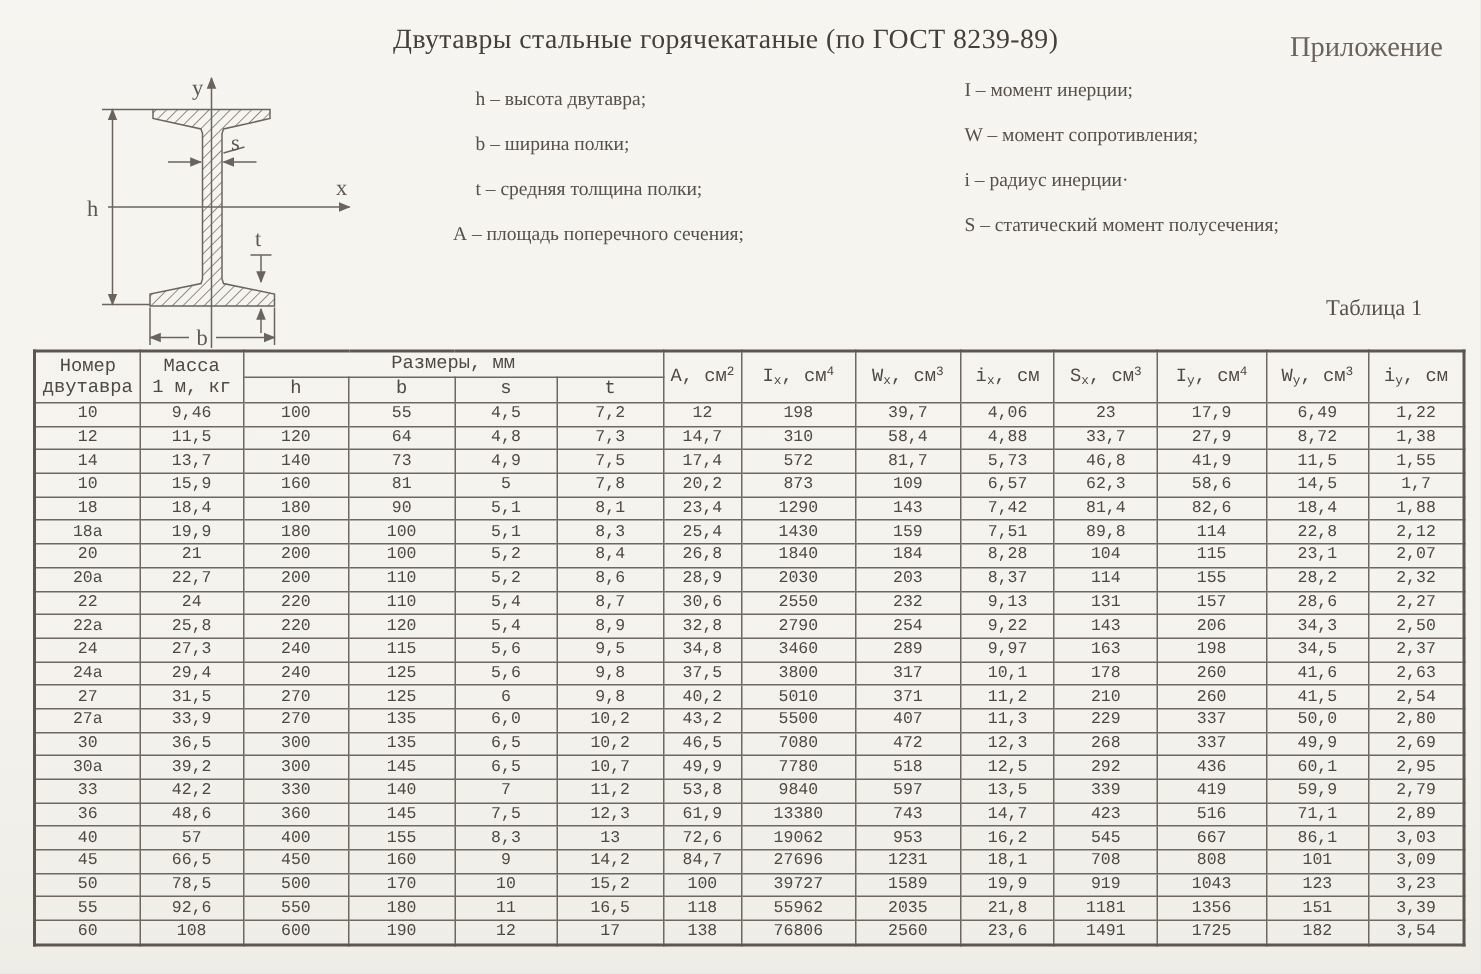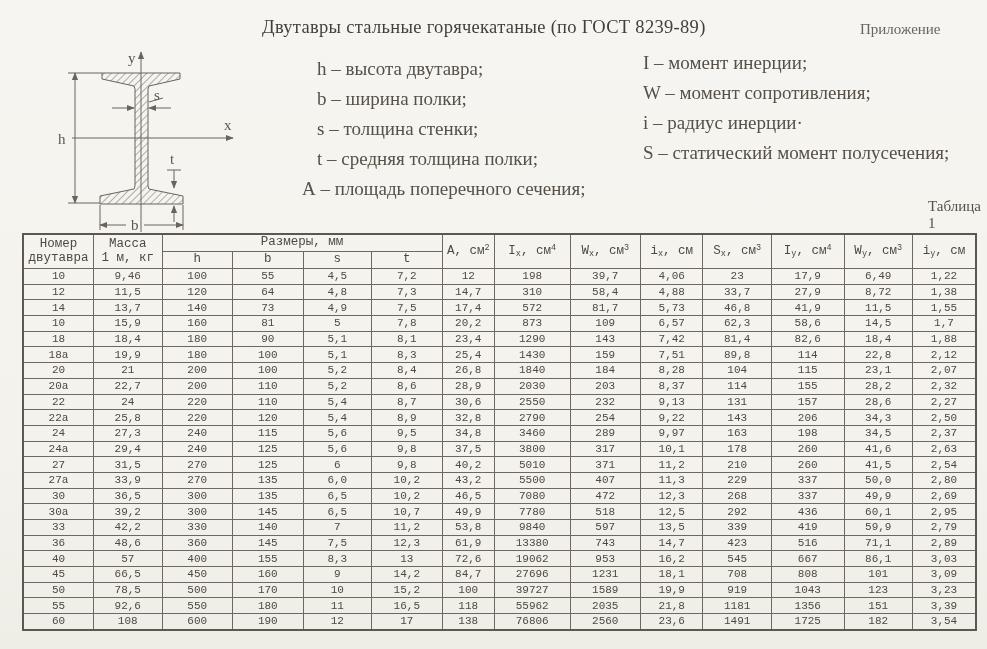--- a/index.html
+++ b/index.html
@@ -1,23 +1,23 @@
 <!DOCTYPE html>
 <html><head>
 <meta charset="utf-8">
 <style>
   html,body{margin:0;padding:0;background:#e8e6e0;}
   .page{position:relative;width:987px;height:649px;overflow:hidden;
         background:linear-gradient(180deg,#f6f5f1 0%,#f3f2ec 70%,#eeede6 100%);
         font-family:"Liberation Serif",serif;color:#4b463f;}
   .title{position:absolute;left:262px;top:17px;width:540px;font-size:18.5px;font-weight:normal;
          letter-spacing:.3px;color:#443f39;}
-  .appendix{position:absolute;left:860px;top:21px;font-size:15px;color:#6b645c;}
-  .table-caption{position:absolute;left:884px;top:198px;font-size:15px;color:#57514a;margin-left:44px;}
-  .legend{list-style:none;margin:0;padding:0;position:absolute;font-size:19px;color:#565049;}
+  .appendix{position:absolute;left:860px;top:21px;font-size:19px;color:#6b645c;}
+  .table-caption{position:absolute;left:884px;top:198px;font-size:15px;color:#57514a;}
+  .legend{list-style:none;margin:0;padding:0;position:absolute;font-size:13px;color:#565049;}
   .legend li{height:30px;}
   .legend-left{left:302px;top:58px;}
   .legend-left li{padding-left:15px;}
   .legend-left li:last-child{padding-left:0;}
   .legend-right{left:643px;top:52px;}
   svg.diagram{position:absolute;left:50px;top:42px;}
   svg.diagram text{font-family:"Liberation Serif",serif;font-size:15px;fill:#5d574f;}
   table.data{position:absolute;left:22px;top:233px;width:955px;border-collapse:collapse;
              table-layout:fixed;font-size:11px;color:#4e4942;}
   table.data{border:2px solid #5d5750;font-family:Liberation Mono, monospace;}
@@ -74,21 +74,20 @@
     <text x="120" y="122">t</text>
     <text x="81" y="188">b</text>
   </svg>
 
   <div class="title">Двутавры стальные горячекатаные (по ГОСТ 8239-89)</div>
   <div class="appendix">Приложение</div>
 
   <ul class="legend legend-left">
       <li>h – высота двутавра;</li>
       <li>b – ширина полки;</li>
-      <li>s – толщина стенки;</li>
       <li>t – средняя толщина полки;</li>
       <li>А – площадь поперечного сечения;</li>
     </ul>
   <ul class="legend legend-right">
       <li>I – момент инерции;</li>
       <li>W – момент сопротивления;</li>
       <li>i – радиус инерции·</li>
       <li>S – статический момент полусечения;</li>
     </ul>
 

